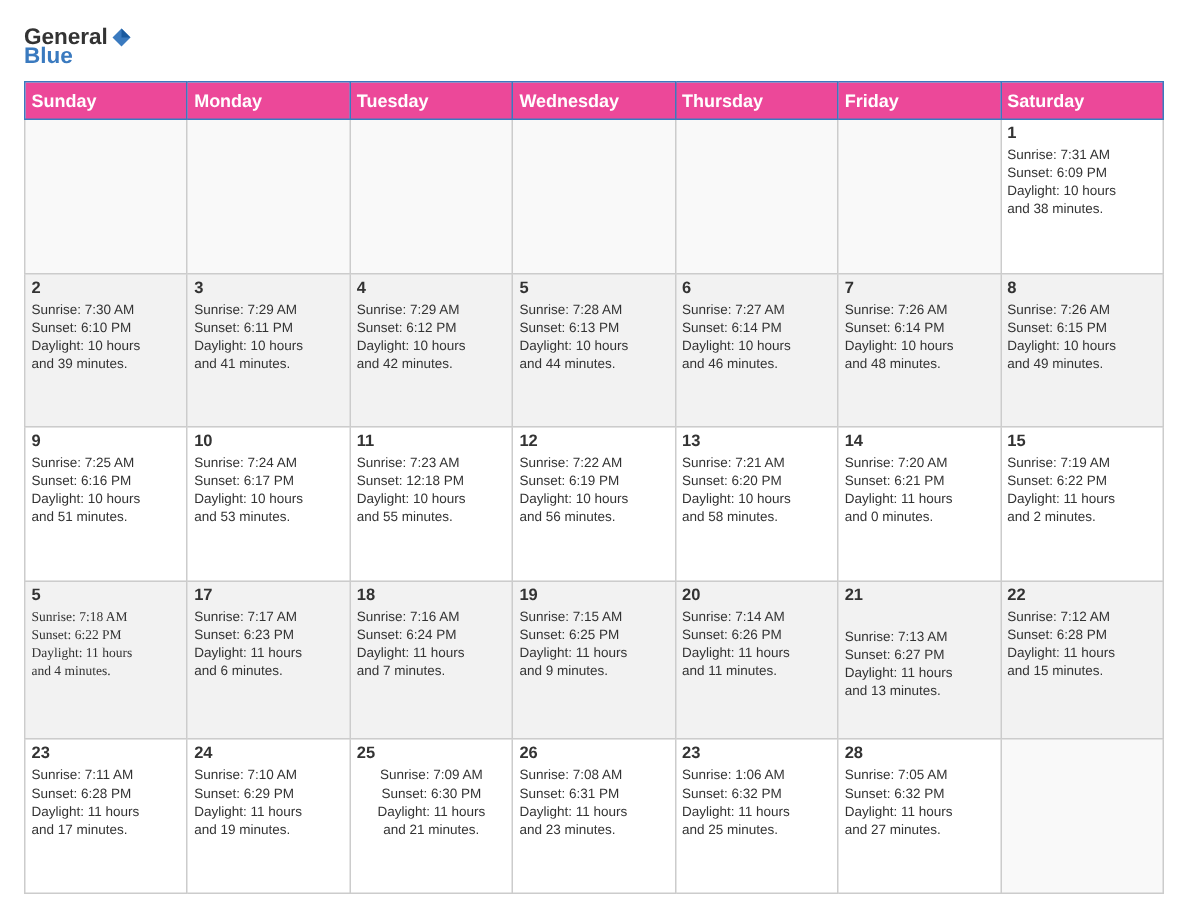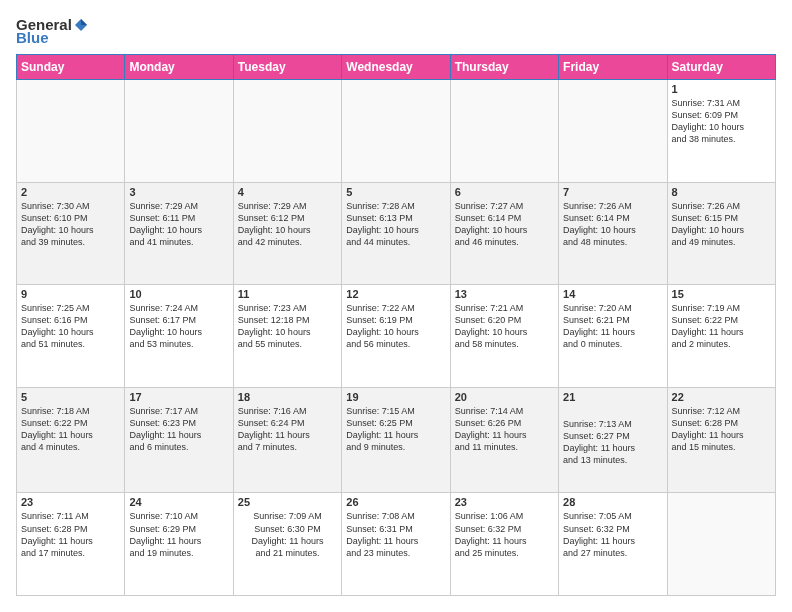--- a/index.html
+++ b/index.html
@@ -231,21 +231,21 @@
             <span class="day-number">15</span>
             <div class="day-info" style="white-space: pre-line;">Sunrise: 7:19 AM
 Sunset: 6:22 PM
 Daylight: 11 hours
 and 2 minutes.</div>
           </td>
         </tr>
         <tr class="row-alt">
           <td>
             <span class="day-number">5</span>
-            <div class="day-info" style="white-space: pre-line;">Sunrise: 7:18 AM
+            <div class="day-info" style="white-space: pre-line; font-family: Liberation Serif, serif;">Sunrise: 7:18 AM
 Sunset: 6:22 PM
 Daylight: 11 hours
 and 4 minutes.</div>
           </td>
           <td>
             <span class="day-number">17</span>
             <div class="day-info" style="white-space: pre-line;">Sunrise: 7:17 AM
 Sunset: 6:23 PM
 Daylight: 11 hours
 and 6 minutes.</div>

